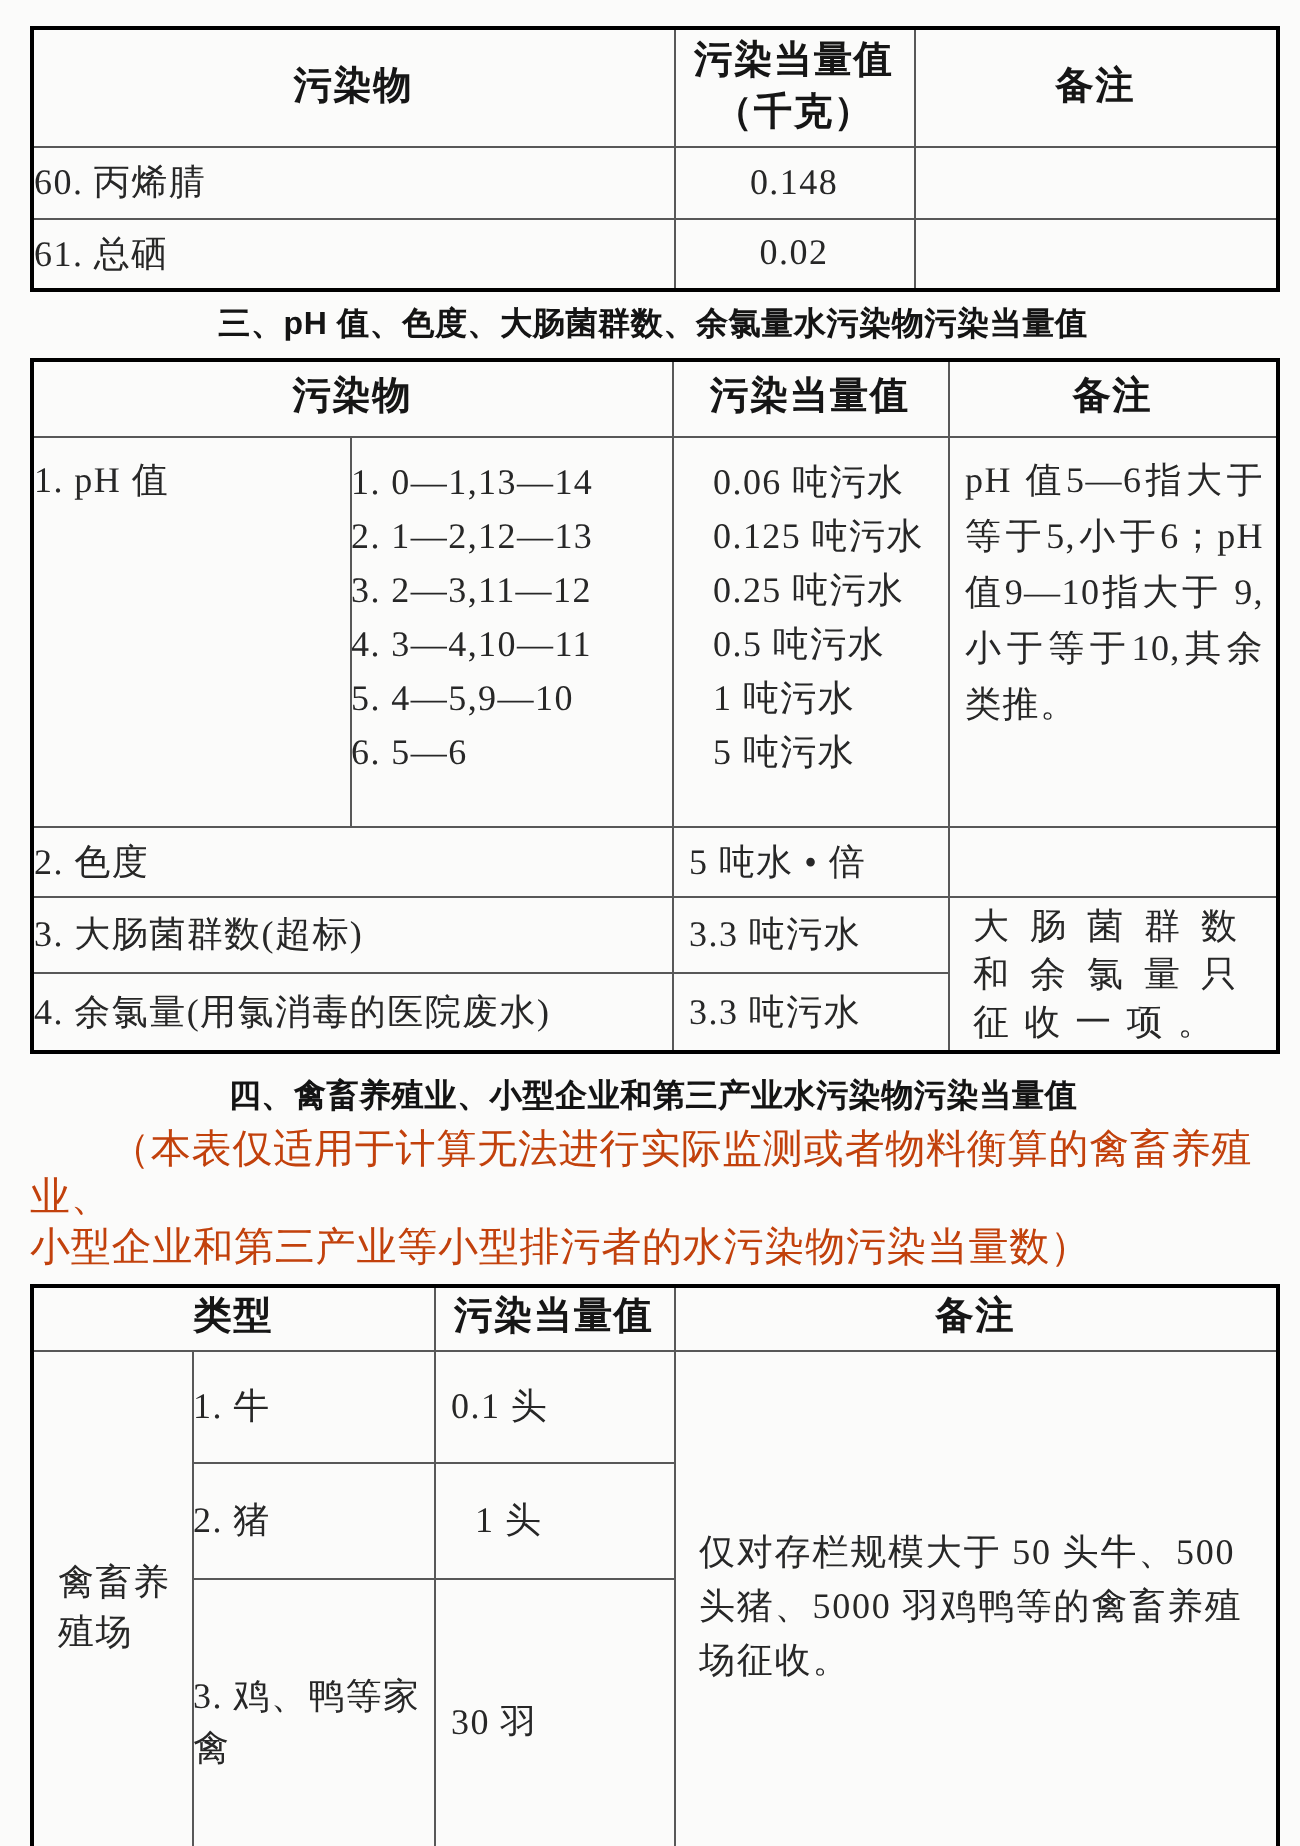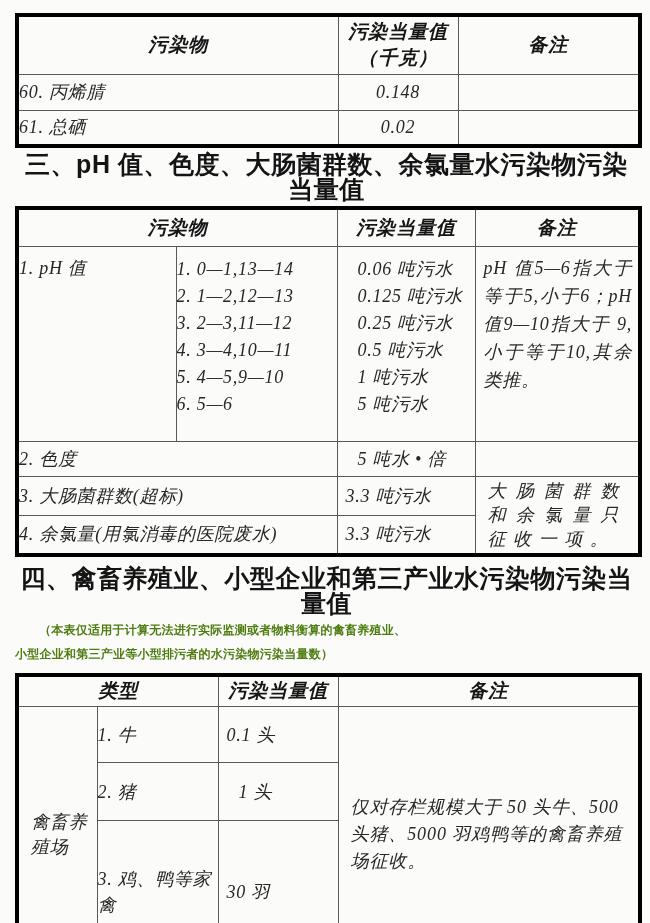--- a/index.html
+++ b/index.html
@@ -6,22 +6,22 @@
   body{
     width:650px;height:923px;overflow:hidden;
     background:#fbfbfa;color:#272727;
     font-family:"Liberation Serif","DejaVu Serif",serif;
     -webkit-font-smoothing:antialiased;
   }
   .sheet{padding:13px 12px 0 15px;}
 
   table.t{
     border-collapse:collapse;table-layout:fixed;width:623px;
-    border:4px solid #000000;
-    font-size:18px;letter-spacing:0.04em;font-style:italic;
+    border:2px solid #000000;
+    font-size:18px;letter-spacing:0.04em;
   }
   table.t td,table.t th{
     border:1px solid #585858;
     padding:0;vertical-align:middle;
     overflow:hidden;
   }
   th.hd{
     font-family:"Liberation Sans","DejaVu Sans",sans-serif;
     font-weight:bold;font-size:19px;color:#161616;
     text-align:center;letter-spacing:0.05em;line-height:26px;
@@ -29,26 +29,26 @@
   .cell-left{text-align:left;padding:2px 4px 2px 10px;}
   .cell-center{text-align:center;}
 
   
   .t1 tr.hdr{height:59px;}
   .t1 tr.r{height:36px;margin-top:11px;}
 
   
   .sec-title{
     font-family:"Liberation Sans","DejaVu Sans",sans-serif;
-    font-weight:bold;font-size:25px;color:#141414;
+    font-weight:bold;font-size:16px;color:#141414;
     text-align:center;margin:4px 0 4px;line-height:25px;letter-spacing:0.02em;
   }
   .note{
     font-family:"Liberation Sans","DejaVu Sans",sans-serif;
-    font-weight:bold;font-size:12px;color:#4d7c0f;
+    font-weight:normal;font-size:20px;color:#c2410c;
     line-height:24.5px;letter-spacing:0.02em;margin:0 0 6px;
   }
   .note .nl1{text-indent:2.0em;}
 
   
   .t2 tr.hdr{height:38px;}
   .t2 tr.ph{height:195px;}
   .t2 tr.r{height:35px;}
   .t2 td.top{vertical-align:top;padding-top:9px;}
   .t2 .list div{line-height:27px;white-space:nowrap;}
@@ -133,21 +133,21 @@
         <div>0.125 吨污水</div>
         <div>0.25 吨污水</div>
         <div>0.5 吨污水</div>
         <div>1 吨污水</div>
         <div>5 吨污水</div>
       </td>
       <td class="ph-remark">pH 值5—6指大于等于5,小于6；pH 值9—10指大于 9,小于等于10,其余类推。</td>
     </tr>
     <tr class="r">
       <td class="cell-left" colspan="2">2. 色度</td>
-      <td class="cell-left" style="padding-left:20px">5 吨水 • 倍</td>
+      <td class="cell-left" style="padding-left:8px">5 吨水 • 倍</td>
       <td></td>
     </tr>
     <tr class="r">
       <td class="cell-left" colspan="2">3. 大肠菌群数(超标)</td>
       <td class="cell-left" style="padding-left:8px">3.3 吨污水</td>
       <td class="remark34" rowspan="2">大肠菌群数和余氯量只征收一项。</td>
     </tr>
     <tr class="r">
       <td class="cell-left" colspan="2">4. 余氯量(用氯消毒的医院废水)</td>
       <td class="cell-left" style="padding-left:8px">3.3 吨污水</td>

